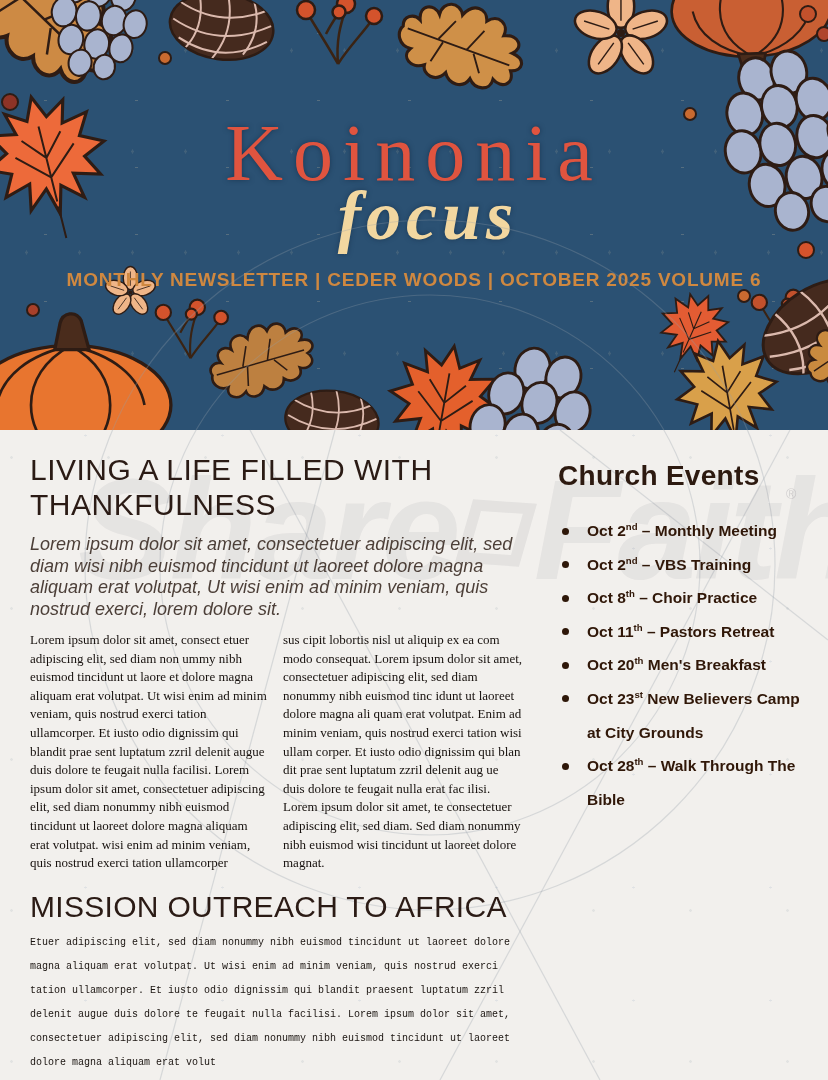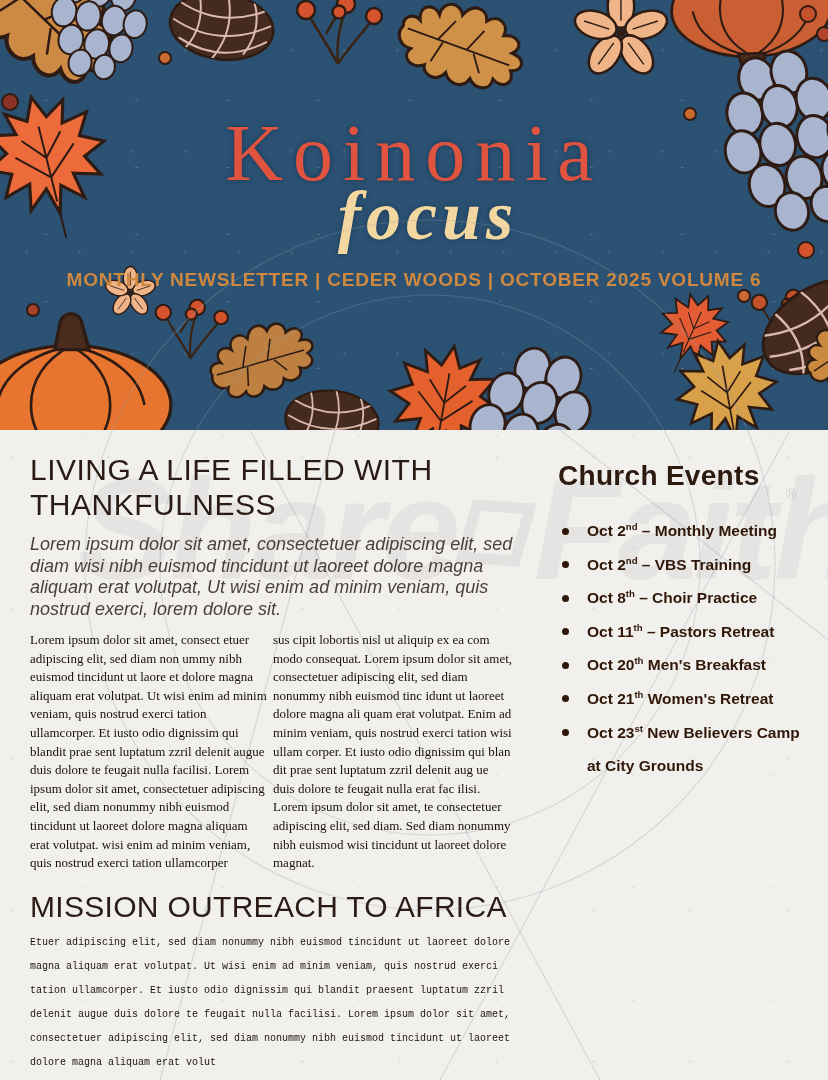--- a/index.html
+++ b/index.html
@@ -61,21 +61,21 @@
   
   .main { position:absolute; left:30px; top:452px; width:492px; }
   .article-heading {
     font-size:30px; font-weight:400; line-height:35px; letter-spacing:.5px;
     color:#2b1b15; margin-bottom:12px;
   }
   .lead {
     font-style:italic; font-size:18px; line-height:21.5px;
     color:#4c3f38; margin-bottom:11px;
   }
-  .cols { display:flex; gap:4px; }
+  .cols { display:flex; gap:14px; }
   .col {
     width:239px; font-family:"Liberation Serif", serif;
     font-size:13px; line-height:18.6px; color:#16100d;
   }
   .article2-heading {
     font-size:30px; font-weight:400; letter-spacing:.3px; white-space:nowrap;
     color:#2b1b15; margin-top:17px; margin-bottom:7px;
   }
   .article2-body {
     font-family:Liberation Mono, monospace; font-size:10px; line-height:24px;
@@ -232,18 +232,18 @@
   </div>
 
   <div class="sidebar">
     <h2 class="events-heading">Church Events</h2>
     <ul class="events-list">
       <li><span>Oct 2</span><sup>nd</sup><span> – Monthly Meeting</span></li>
       <li><span>Oct 2</span><sup>nd</sup><span> – VBS Training</span></li>
       <li><span>Oct 8</span><sup>th</sup><span> – Choir Practice</span></li>
       <li><span>Oct 11</span><sup>th</sup><span> – Pastors Retreat</span></li>
       <li><span>Oct 20</span><sup>th</sup><span> Men's Breakfast</span></li>
-      <li><span>Oct 21</span><sup>th</sup><span> Women's Retreat</span></li>
       <li><span>Oct 23</span><sup>st</sup><span> New Believers Camp at City Grounds</span></li>
+      <li><span>Oct 28</span><sup>th</sup><span> – Walk Through The Bible</span></li>
     </ul>
   </div>
 
 </div>
 
 </body></html>

